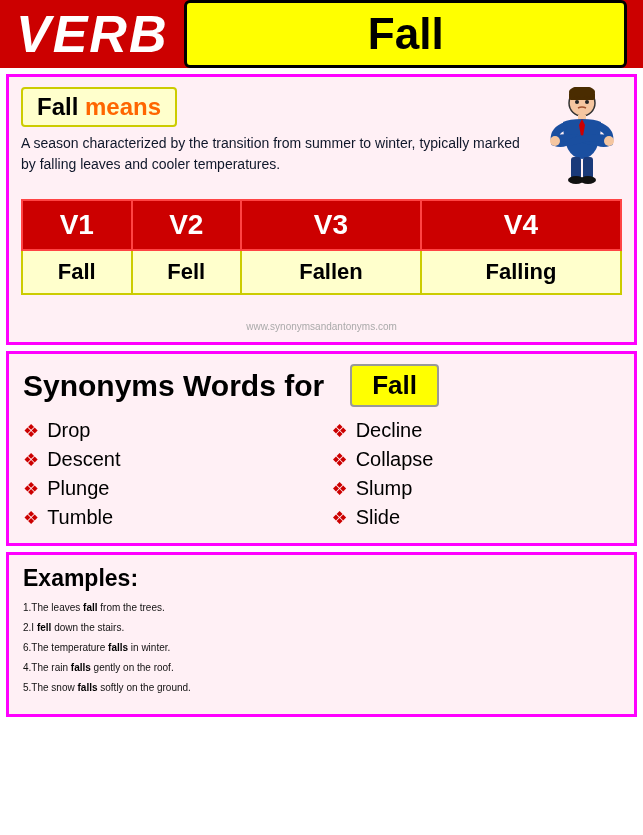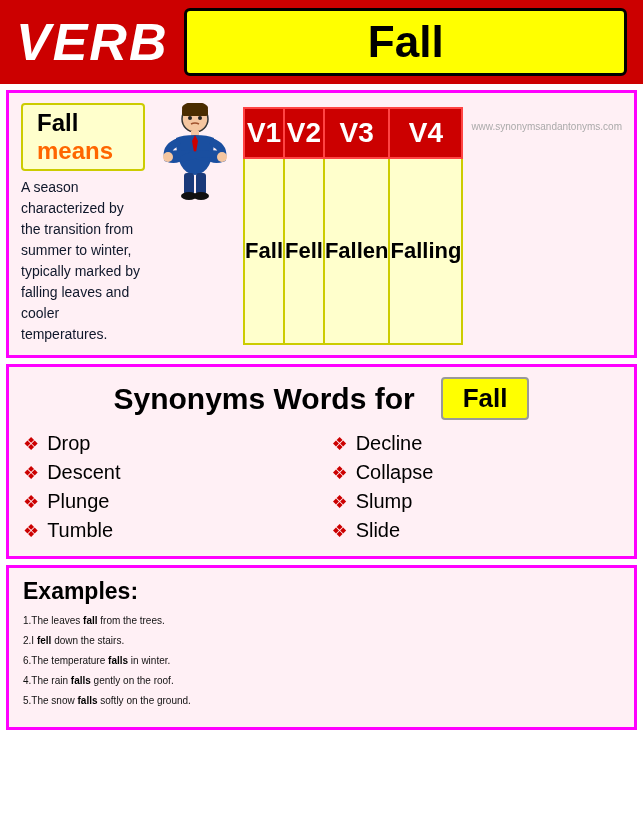--- a/index.html
+++ b/index.html
@@ -8,21 +8,21 @@
       background: #fff;
       width: 643px;
       min-height: 835px;
     }
 
     
     .header {
       background: #cc0000;
       display: flex;
       align-items: center;
-      padding: 8px 16px;
+      padding: 0 16px;
       gap: 16px;
     }
     .header-verb {
       color: #fff;
       font-size: 52px;
       font-weight: 900;
       font-style: italic;
       letter-spacing: 2px;
     }
     .header-word {
@@ -38,21 +38,21 @@
     }
 
     
     .section-meaning {
       border: 3px solid #ff00ff;
       margin: 6px;
       padding: 10px 12px;
       background: #fff0f5;
       display: flex;
       gap: 8px;
-      flex-direction: row;
+      flex-direction: column;
     }
     .meaning-header-row {
       display: flex;
       align-items: flex-start;
       gap: 10px;
     }
     .meaning-left {
       flex: 1;
     }
     .meaning-title-box {
@@ -128,21 +128,20 @@
       border: 3px solid #ff00ff;
       margin: 6px;
       padding: 10px 14px 14px;
       background: #fff0f5;
     }
     .synonyms-title-row {
       display: flex;
       align-items: center;
       gap: 26px;
       margin-bottom: 12px;
-      justify-content: center;
     }
     .synonyms-title-text {
       font-size: 30px;
       font-weight: 900;
       color: #000;
     }
     .synonyms-word-box {
       background: #ffff00;
       border: 2px solid #999;
       border-radius: 4px;

